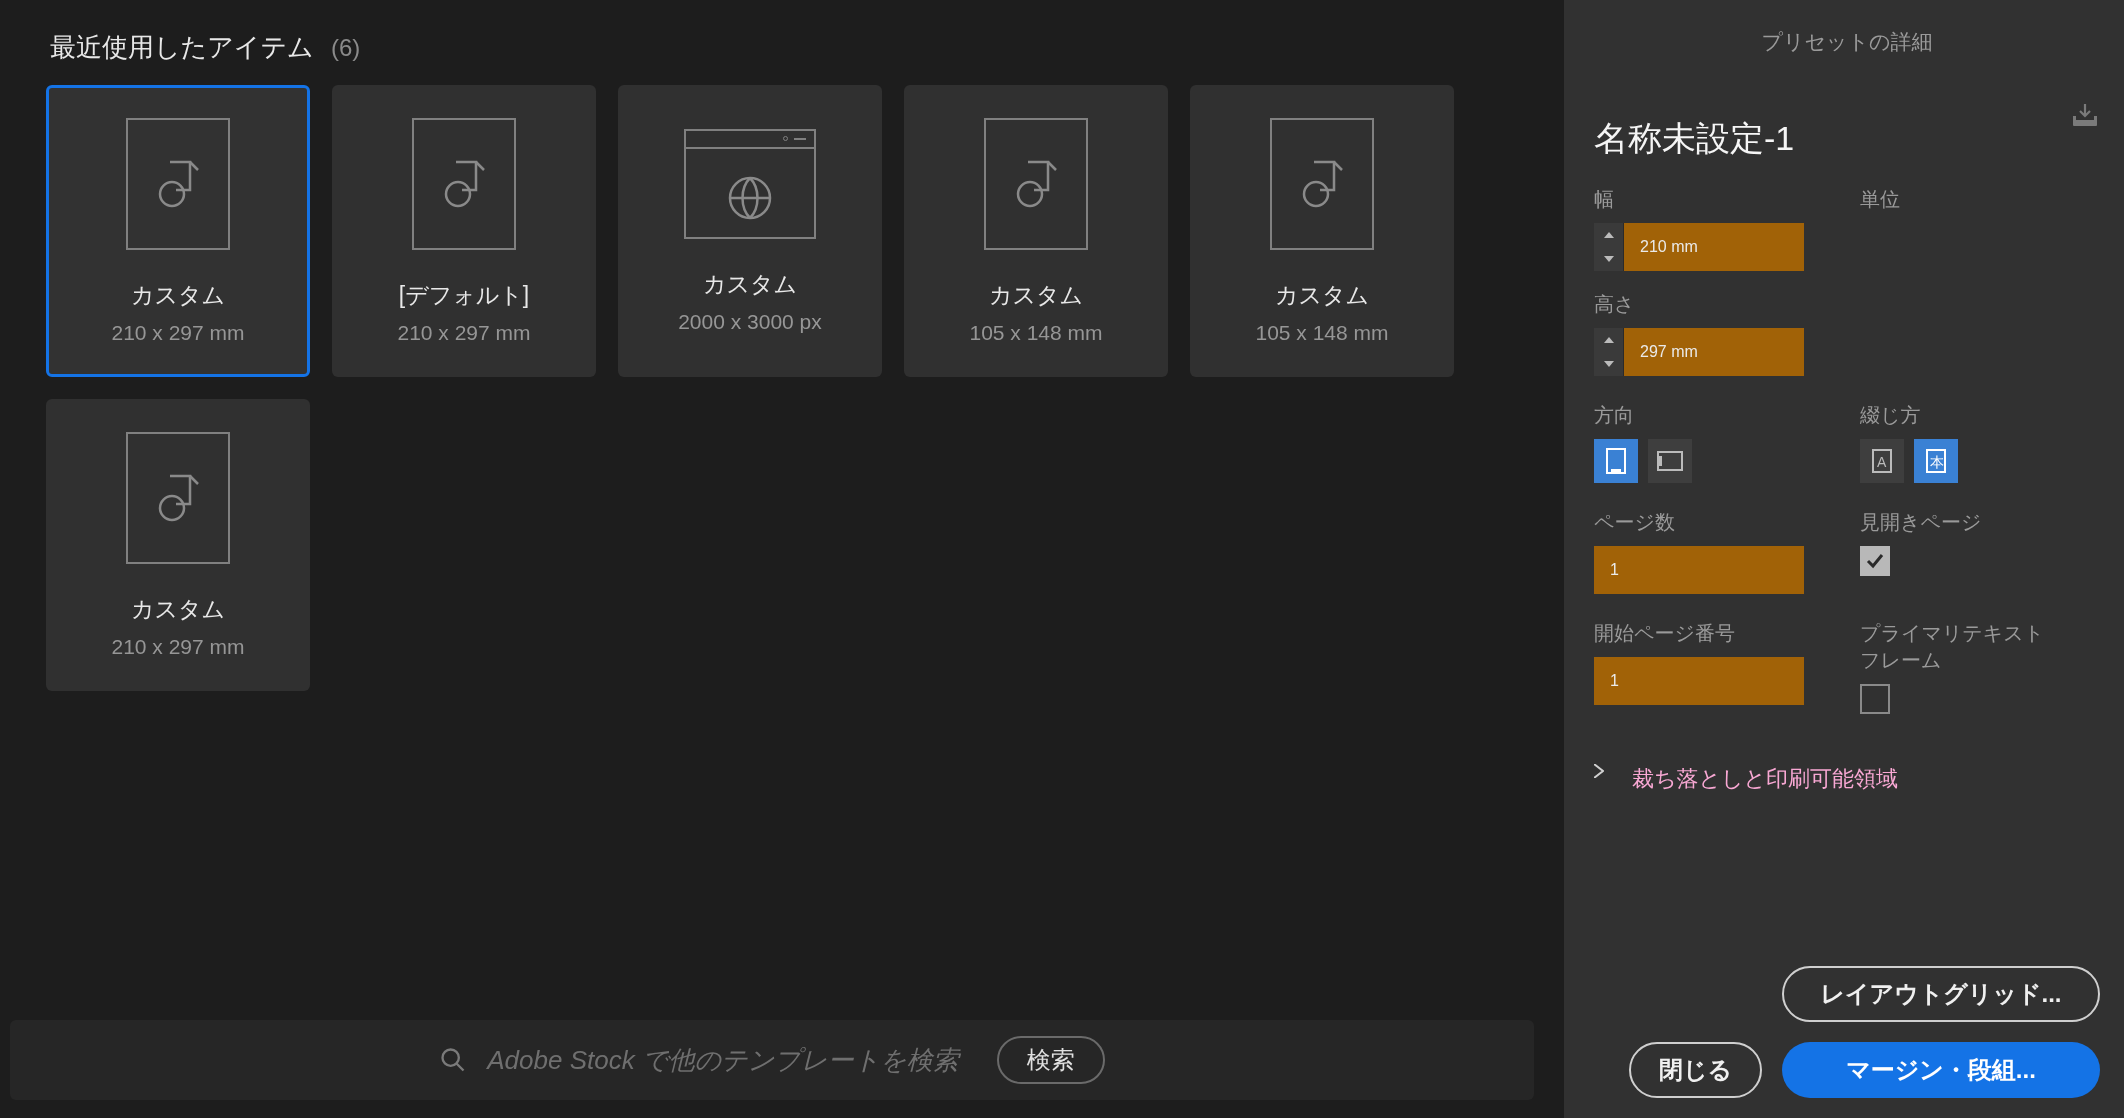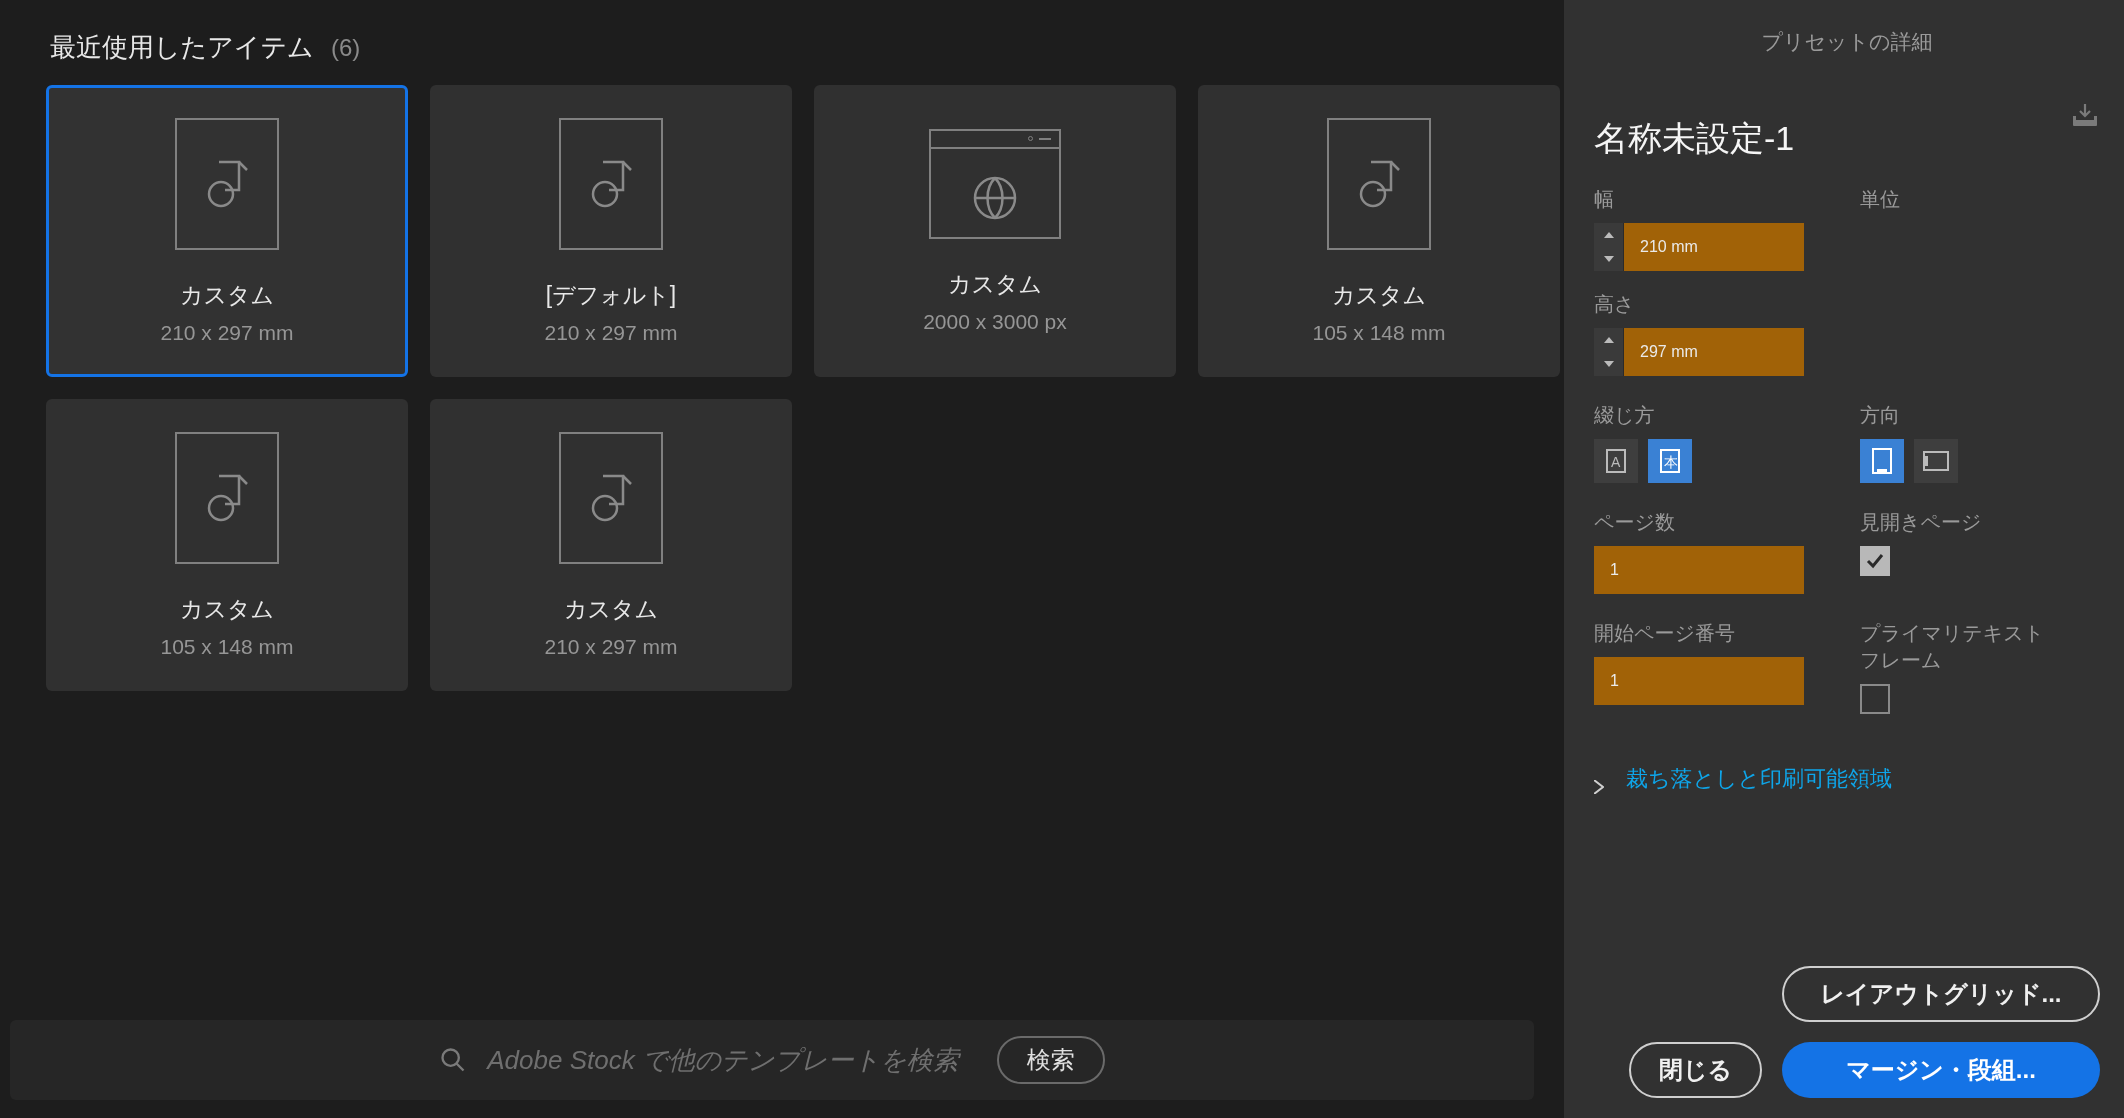--- a/index.html
+++ b/index.html
@@ -36,21 +36,21 @@
     font-size: 24px;
     margin-left: 10px;
   }
   .cards {
     display: flex;
     flex-wrap: wrap;
     gap: 22px;
     padding: 0 0 0 46px;
   }
   .card {
-    width: 362px;
+    width: 264px;
     height: 292px;
     background: #303030;
     border-radius: 6px;
     border: 2px solid transparent;
     display: flex;
     flex-direction: column;
     align-items: center;
     justify-content: center;
     cursor: pointer;
     position: relative;
@@ -206,23 +206,23 @@
     color: #2a2a2a;
     font-weight: bold;
   }
   .checkbox.empty {
     background: transparent;
     border: 2px solid #8a8a8a;
   }
 
   .accordion {
     display: flex;
-    align-items: flex-end;
-    gap: 22px;
-    color: #0ea5e9;
+    align-items: flex-start;
+    gap: 28px;
+    color: #f9a8d4;
     font-size: 22px;
     cursor: pointer;
     margin-top: 30px;
   }
   .accordion .chev { color: #d0d0d0; }
 
   .panel-footer {
     margin-top: auto;
     display: flex;
     flex-direction: column;
@@ -412,53 +412,53 @@
                 </svg>
             </div>
           </div>
           <div class="field" style="width:180px">297 mm</div>
         </div>
       </div>
     </div>
 
     <div class="row" style="margin-top:6px">
       <div class="col" style="flex:1">
+        <div class="lbl">方向</div>
+        <div class="toggle-group">
+          <div class="tg active">
+            <svg width="22" height="28" fill="none" stroke="#fff" stroke-width="2">
+                <rect x="2" y="2" width="18" height="24"></rect>
+                <rect x="6" y="22" width="10" height="4" fill="#fff" stroke="none"></rect>
+              </svg>
+          </div>
+          <div class="tg">
+            <svg width="28" height="22" fill="none" stroke="#bbb" stroke-width="2">
+                <rect x="2" y="2" width="24" height="18"></rect>
+                <rect x="2" y="6" width="4" height="10" fill="#bbb" stroke="none"></rect>
+              </svg>
+          </div>
+        </div>
+      </div>
+      <div class="col" style="flex:1">
         <div class="lbl">綴じ方</div>
         <div class="toggle-group">
           <div class="tg">
             <svg width="24" height="28" fill="none" stroke="#bbb" stroke-width="2">
                 <rect x="3" y="3" width="18" height="22"></rect>
                 <text x="7" y="20" font-size="14" fill="#bbb" stroke="none">A</text>
               </svg>
           </div>
           <div class="tg active">
             <svg width="24" height="28" fill="none" stroke="#fff" stroke-width="2">
                 <rect x="3" y="3" width="18" height="22"></rect>
                 <text x="6" y="20" font-size="14" fill="#fff" stroke="none">本</text>
               </svg>
           </div>
         </div>
       </div>
-      <div class="col" style="flex:1">
-        <div class="lbl">方向</div>
-        <div class="toggle-group">
-          <div class="tg active">
-            <svg width="22" height="28" fill="none" stroke="#fff" stroke-width="2">
-                <rect x="2" y="2" width="18" height="24"></rect>
-                <rect x="6" y="22" width="10" height="4" fill="#fff" stroke="none"></rect>
-              </svg>
-          </div>
-          <div class="tg">
-            <svg width="28" height="22" fill="none" stroke="#bbb" stroke-width="2">
-                <rect x="2" y="2" width="24" height="18"></rect>
-                <rect x="2" y="6" width="4" height="10" fill="#bbb" stroke="none"></rect>
-              </svg>
-          </div>
-        </div>
-      </div>
     </div>
 
     <div class="row" style="margin-top:6px">
       <div class="col" style="flex:1">
         <div class="lbl">ページ数</div>
         <div class="field" style="width:210px">1</div>
       </div>
       <div class="col" style="flex:1">
         <div class="lbl">見開きページ</div>
         <div class="checkbox">

